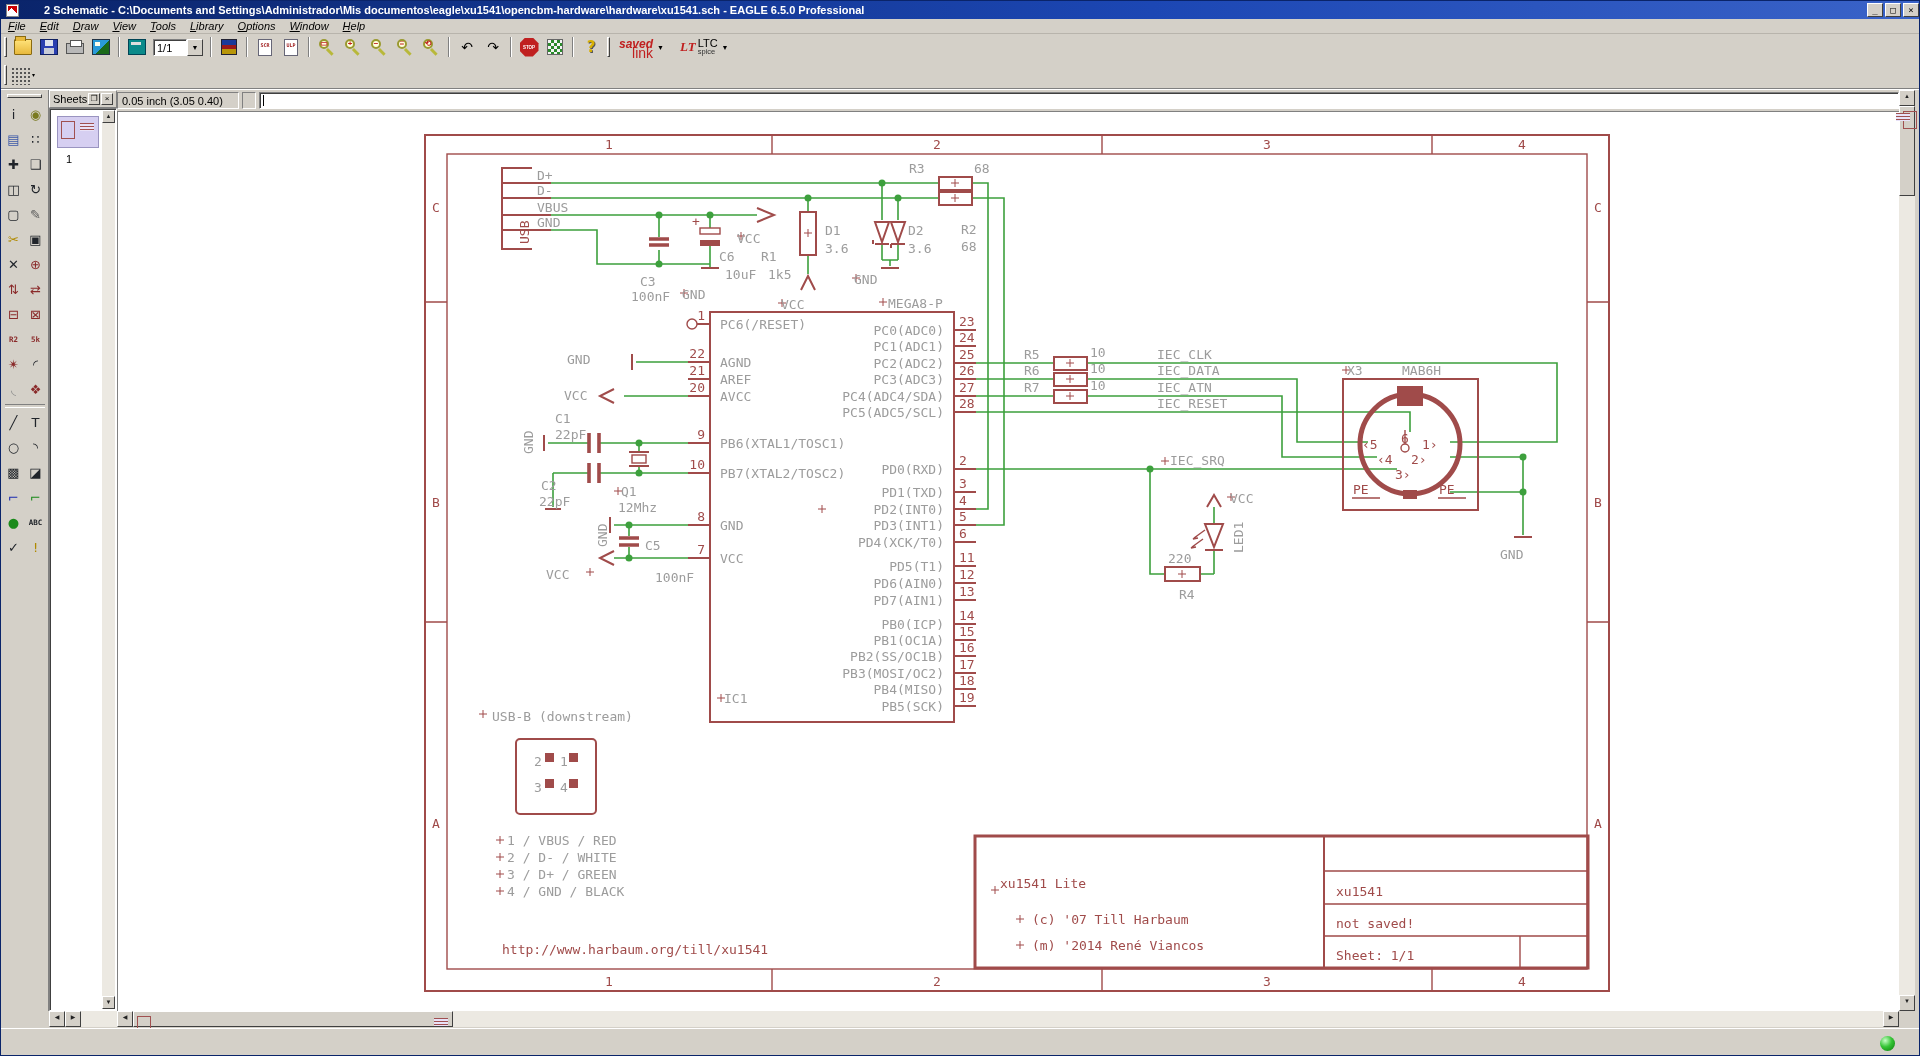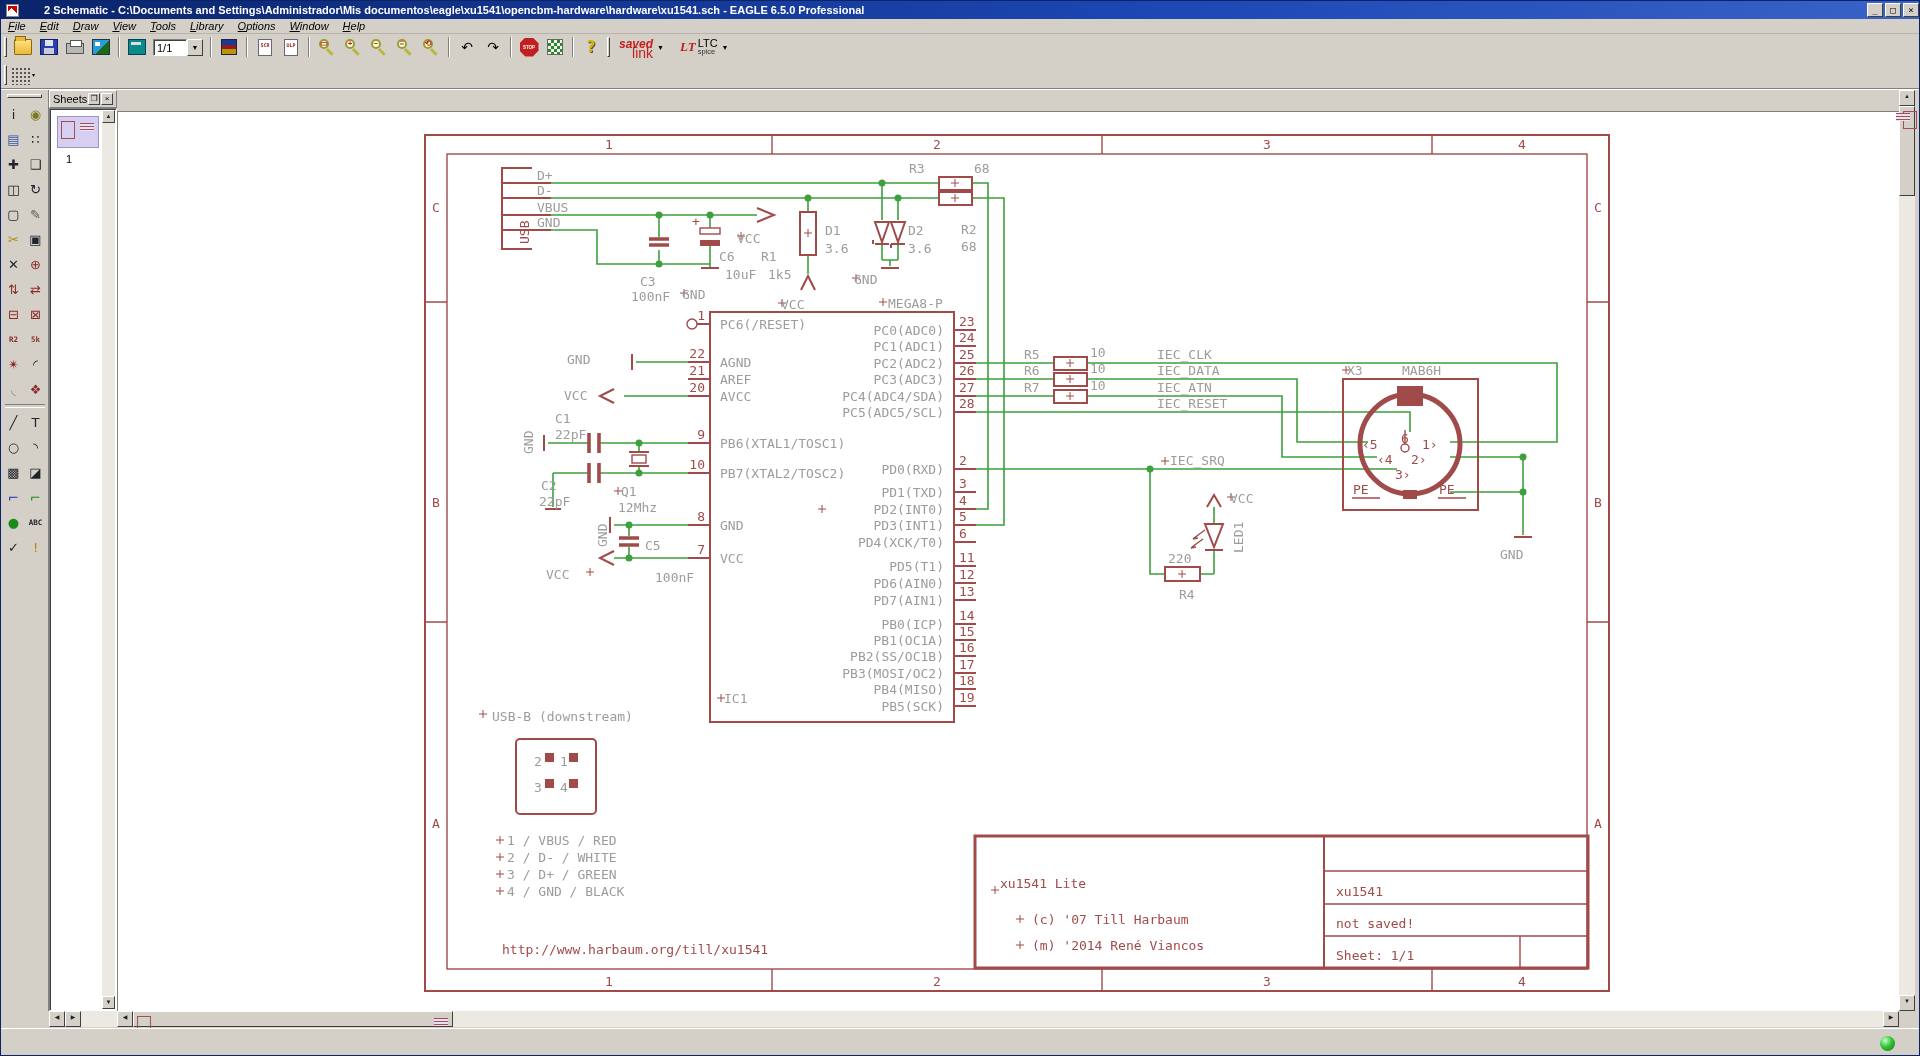--- a/index.html
+++ b/index.html
@@ -313,20 +313,27 @@
     <div class="body">
       <div class="thumb"></div>
       <div class="sheet-num">1</div>
       <div class="sh-scroll">
         <div class="sb-btn">▲</div>
         <div class="sb-btn dn">▼</div>
       </div>
     </div>
   </div>
 
+  <div class="coordbar">
+    <span class="coordbox">0.05 inch (3.05 0.40)</span>
+    <span class="coordgap"></span>
+    <span class="cmd">
+        <span class="caret"></span>
+      </span>
+  </div>
 
   <div class="canvas">
     <svg width="1782" height="900" viewBox="116 110 1782 900" xmlns="http://www.w3.org/2000/svg">
 
       <g>
         <rect class="frame" x="423" y="133" width="1184" height="856"></rect>
         <rect class="cmpthin" x="445" y="152" width="1140" height="815"></rect>
         <path class="cmpthin" d="M770 133v19M1100 133v19M1430 133v19M770 967v22M1100 967v22M1430 967v22M423 300h22M423 620h22M1585 300h22M1585 620h22"></path>
       </g>
 

